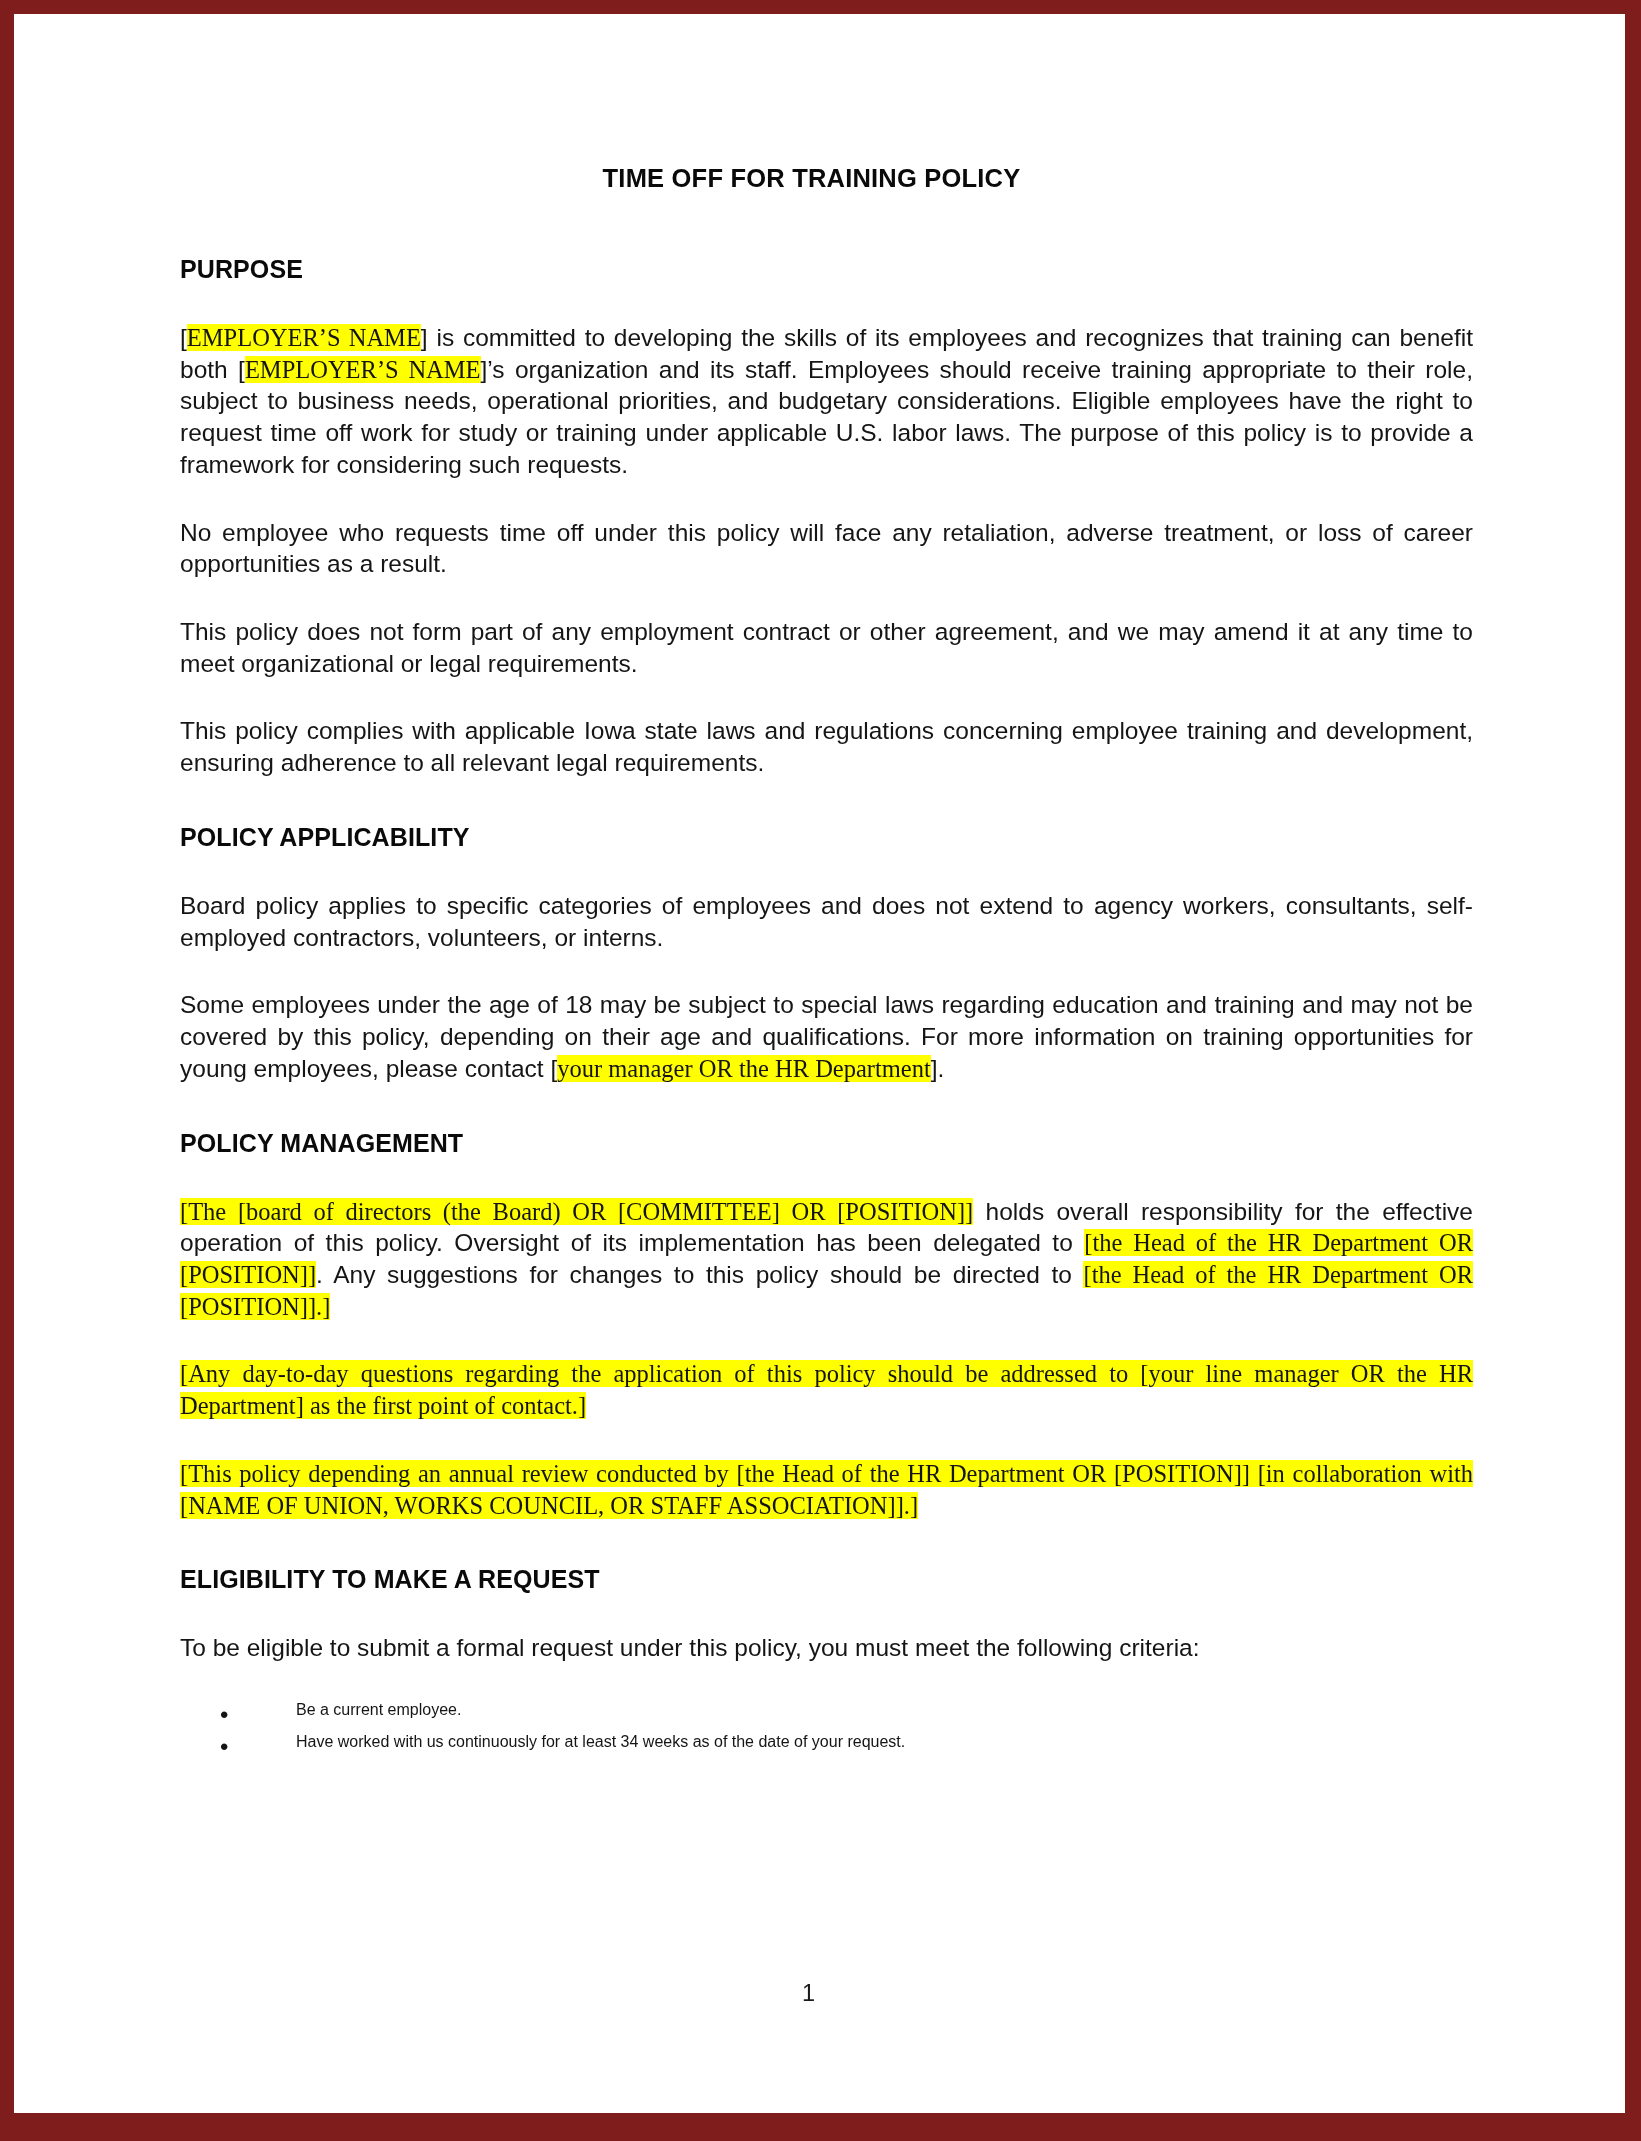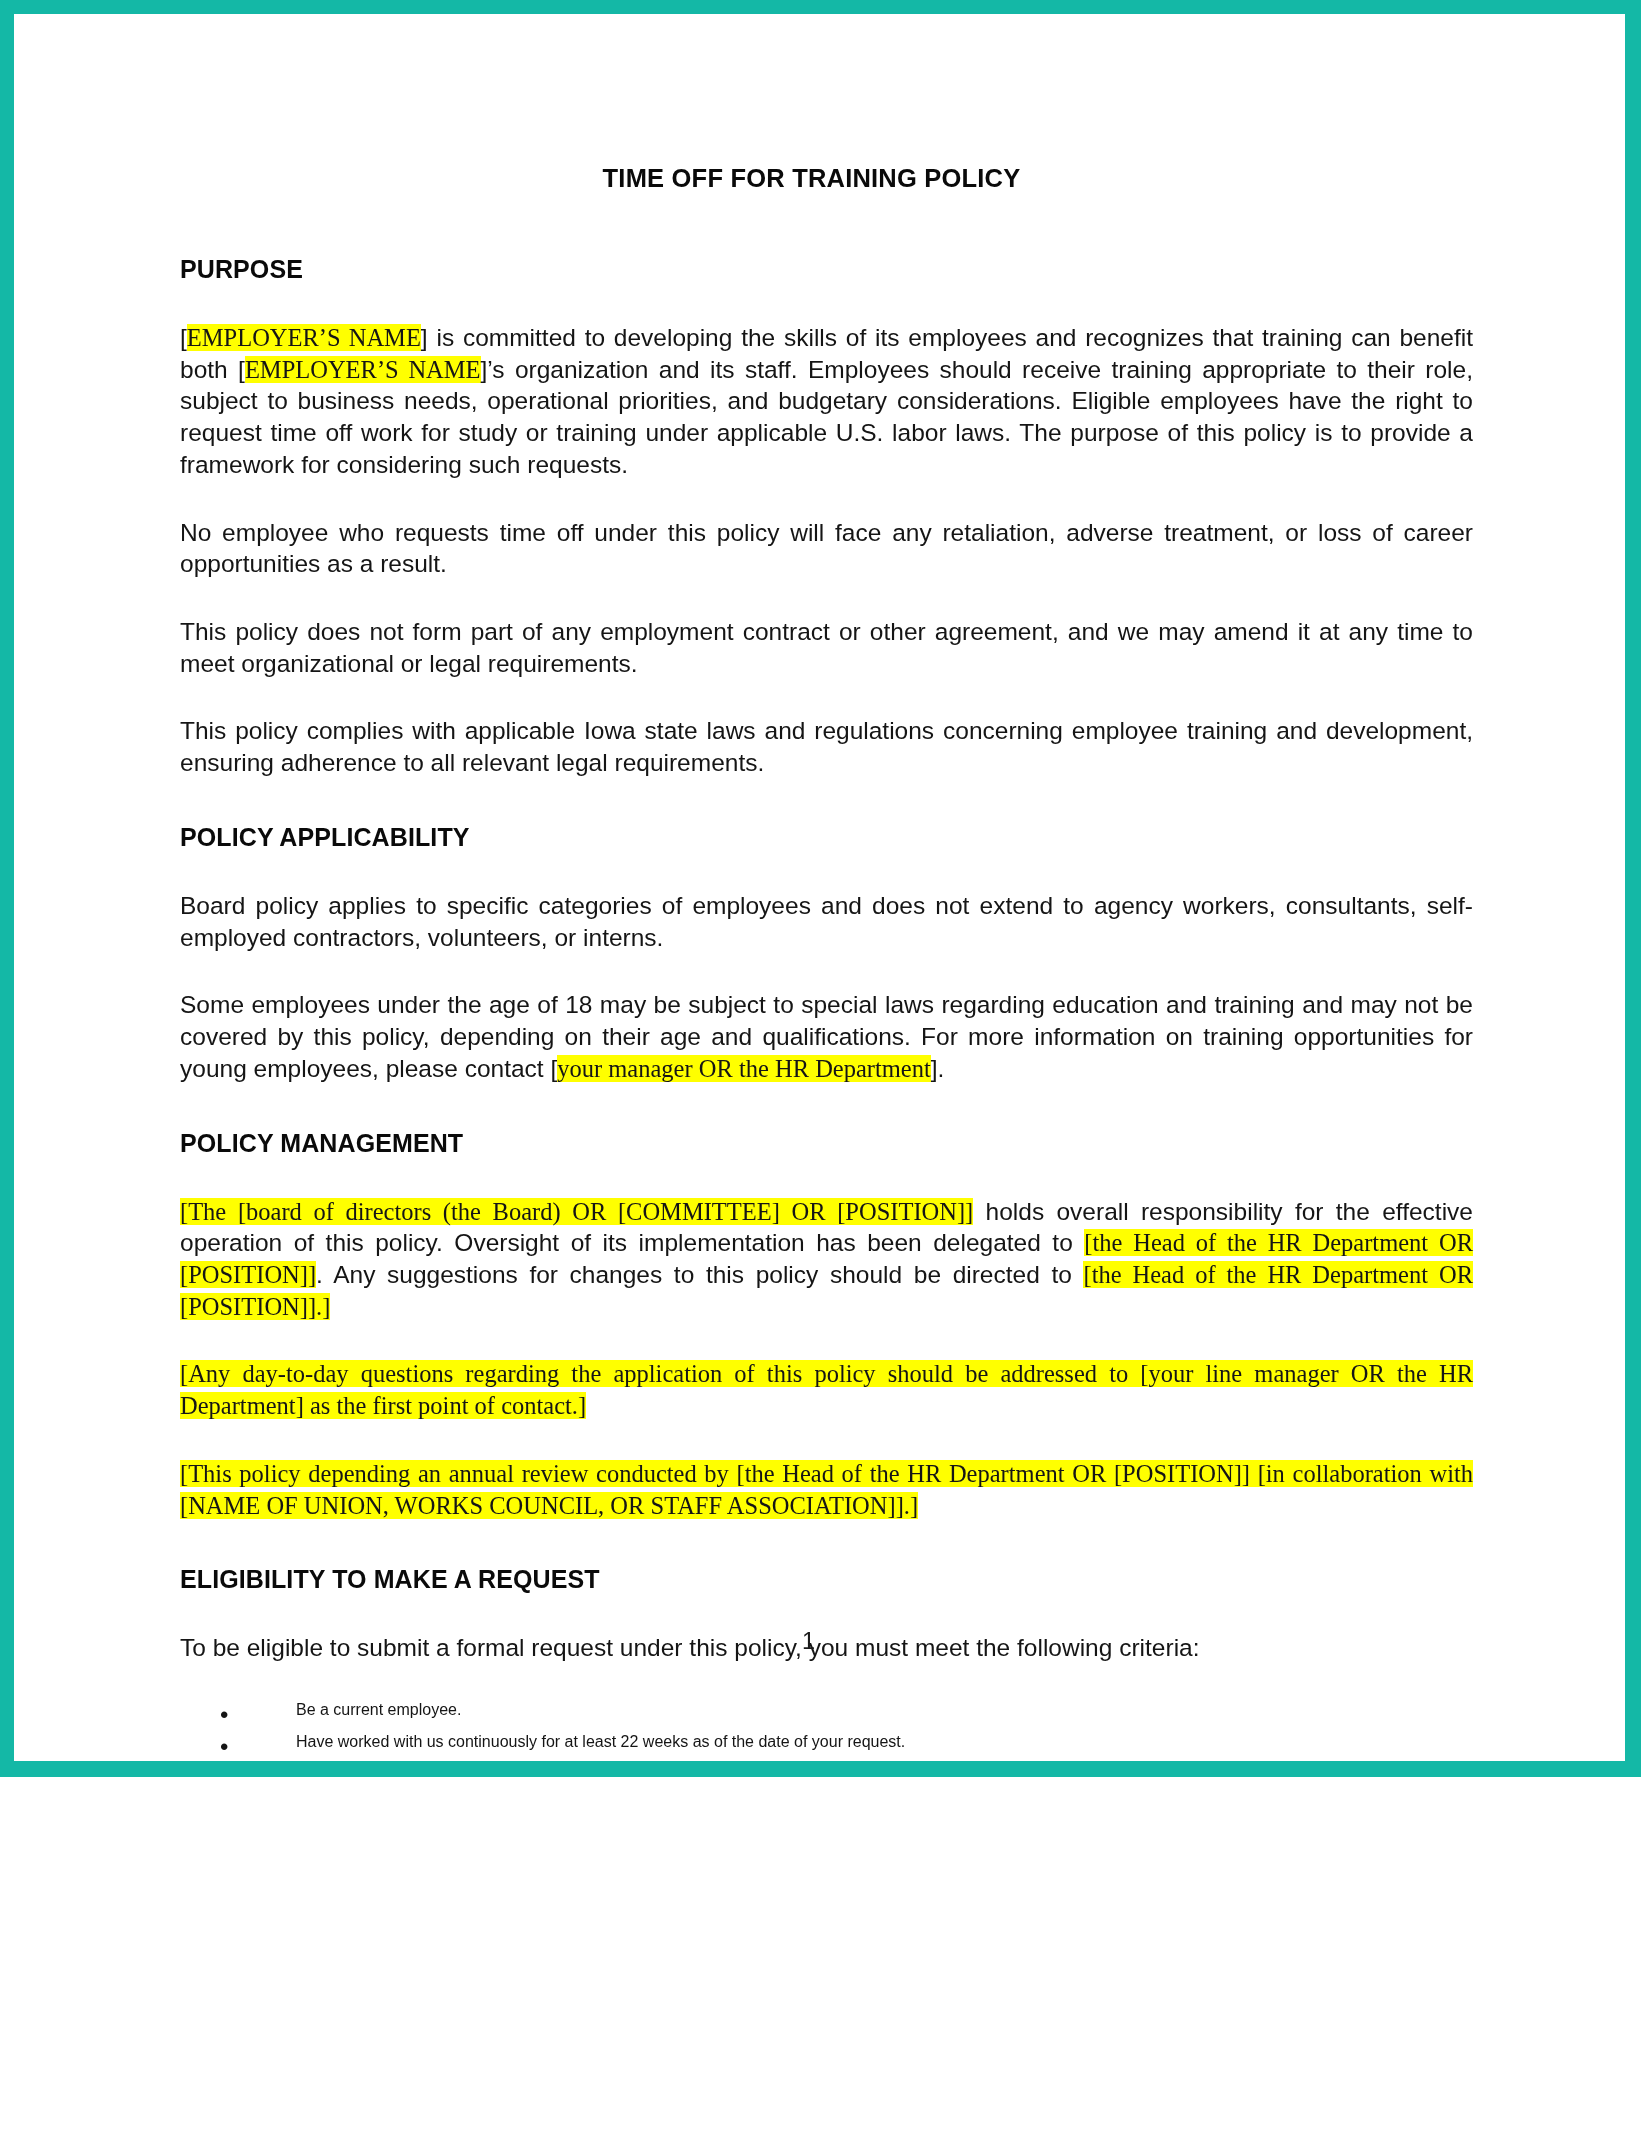--- a/index.html
+++ b/index.html
@@ -5,24 +5,24 @@
   html, body {
     margin: 0;
     padding: 0;
     background: #ffffff;
   }
   body {
     font-family: "Liberation Sans", sans-serif;
   }
   .page-frame {
     width: 1641px;
-    height: 1777px;
+    height: 2141px;
     box-sizing: border-box;
-    background: #14b8a6;
-    padding: 14px 16px 16px 14px;
+    background: #7f1d1d;
+    padding: 14px 16px 28px 14px;
     position: relative;
     overflow: hidden;
   }
   .page-sheet {
     width: 100%;
     height: 100%;
     background: #ffffff;
     box-sizing: border-box;
     padding: 150px 152px 0 166px;
     position: relative;
@@ -124,19 +124,19 @@
     <p class="body-text"><span class="hl">[Any day-to-day questions regarding the application of this policy should be addressed to [your line manager OR the HR Department] as the first point of contact.]</span></p>
 
     <p class="body-text last-of-sec"><span class="hl">[This policy depending an annual review conducted by [the Head of the HR Department OR [POSITION]] [in collaboration with [NAME OF UNION, WORKS COUNCIL, OR STAFF ASSOCIATION]].]</span></p>
 
     <h2 class="section-heading">ELIGIBILITY TO MAKE A REQUEST</h2>
 
     <p class="body-text">To be eligible to submit a formal request under this policy, you must meet the following criteria:</p>
 
     <ul class="criteria-list">
       <li>Be a current employee.</li>
-      <li>Have worked with us continuously for at least 22 weeks as of the date of your request.</li>
+      <li>Have worked with us continuously for at least 34 weeks as of the date of your request.</li>
     </ul>
 
     <div class="page-number">1</div>
 
   </div>
 </div>
 
 </body></html>

